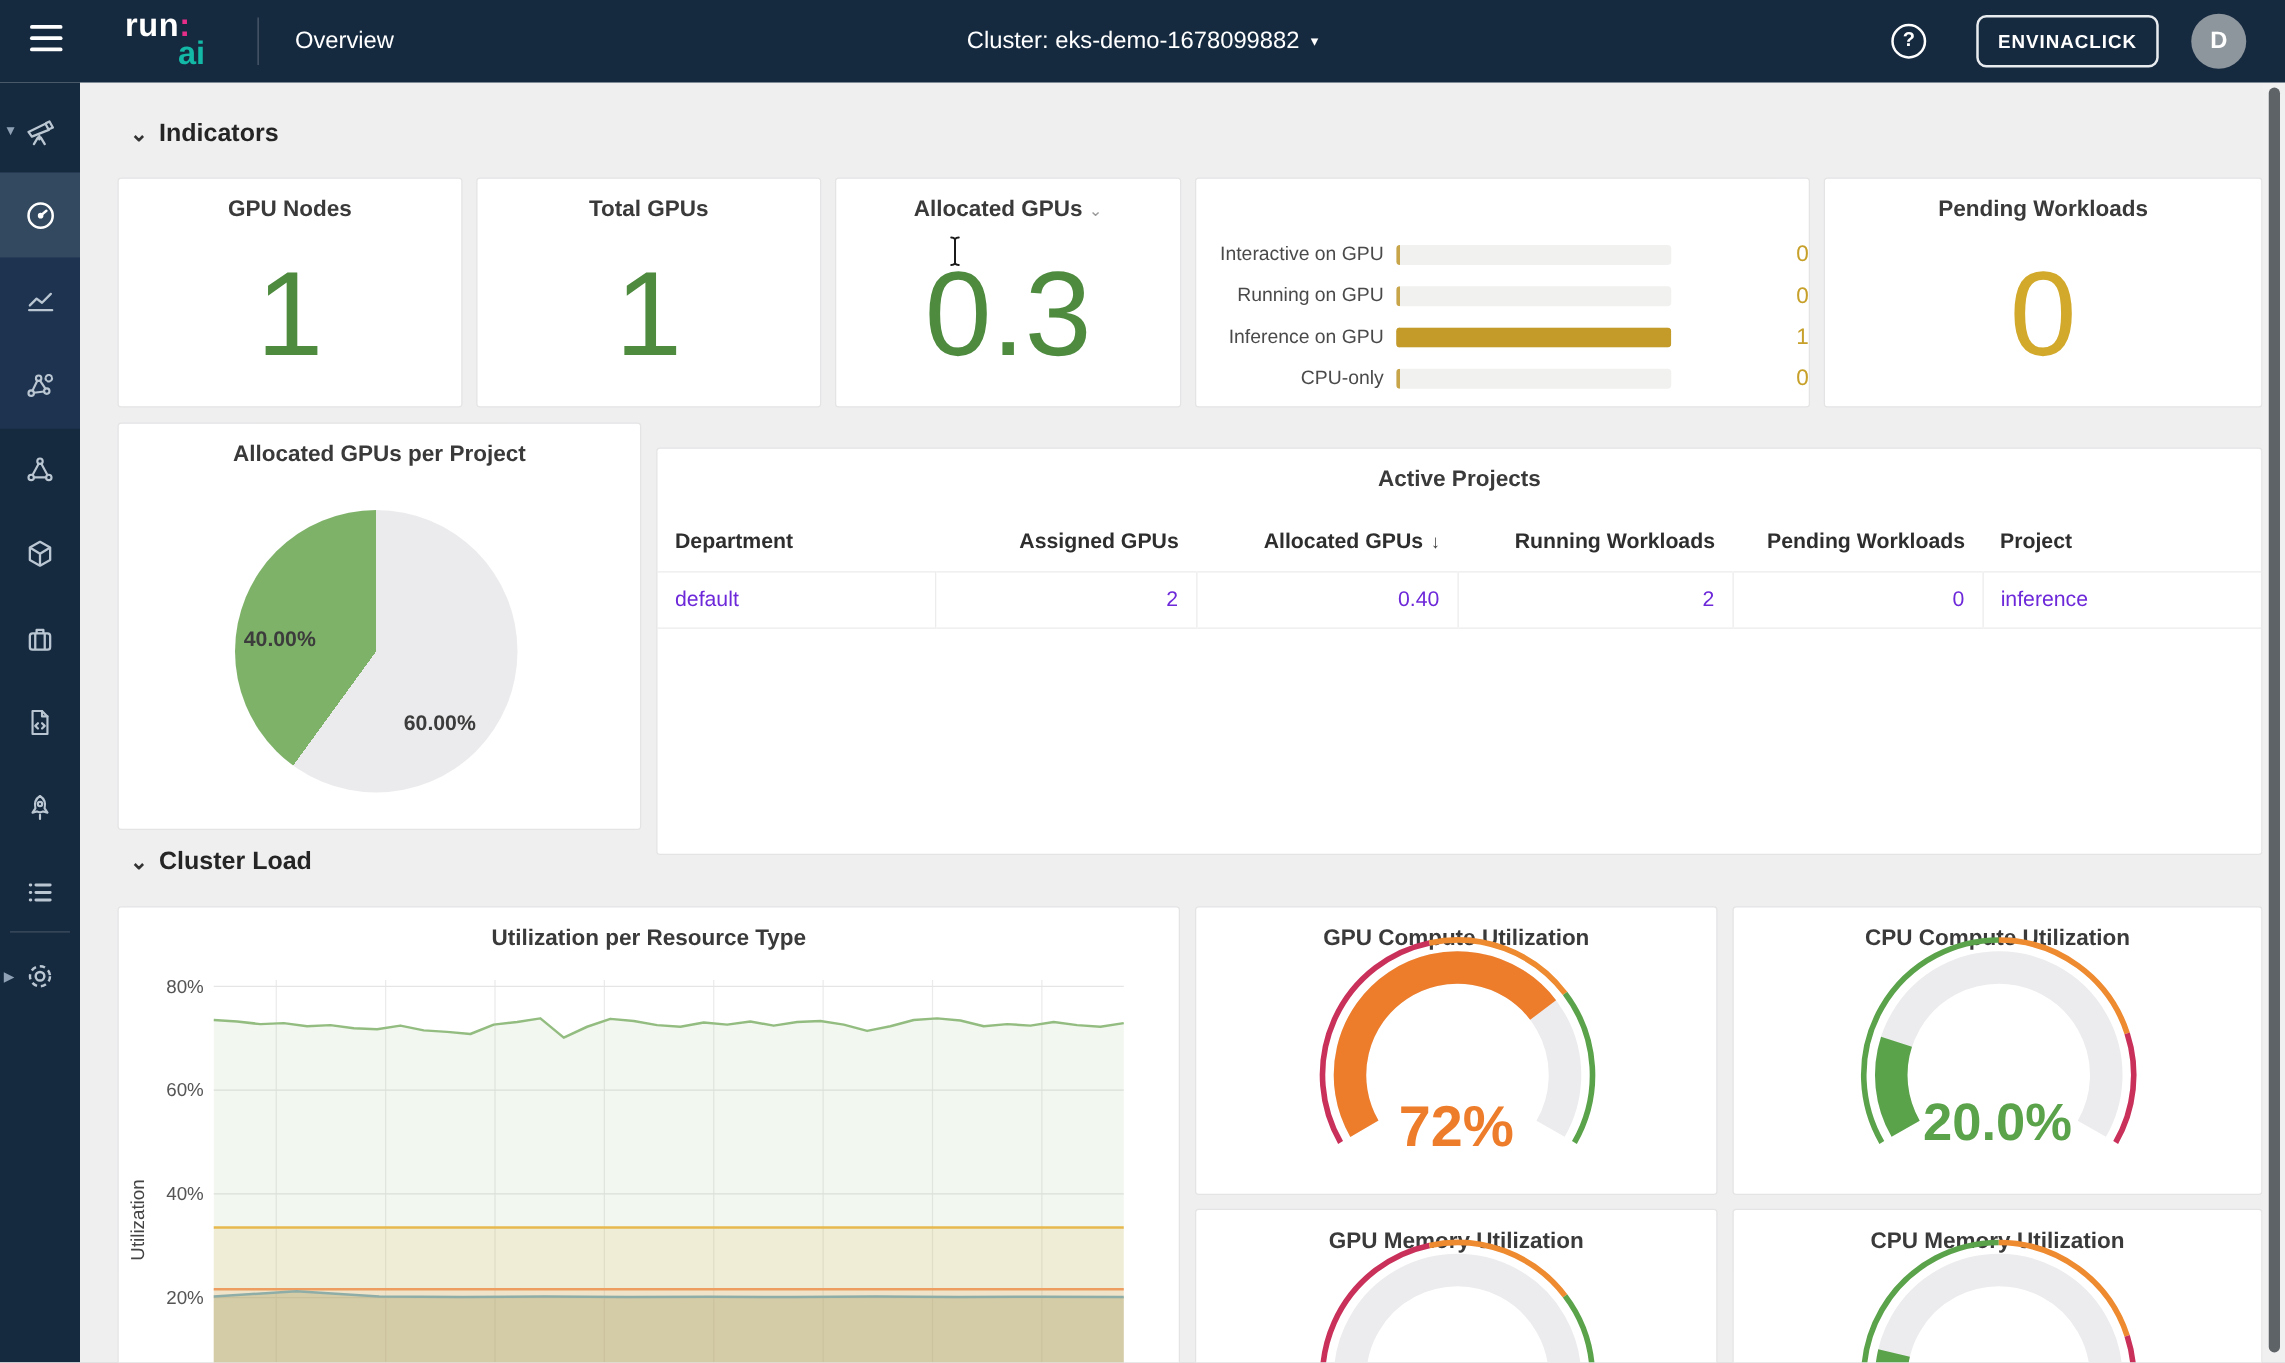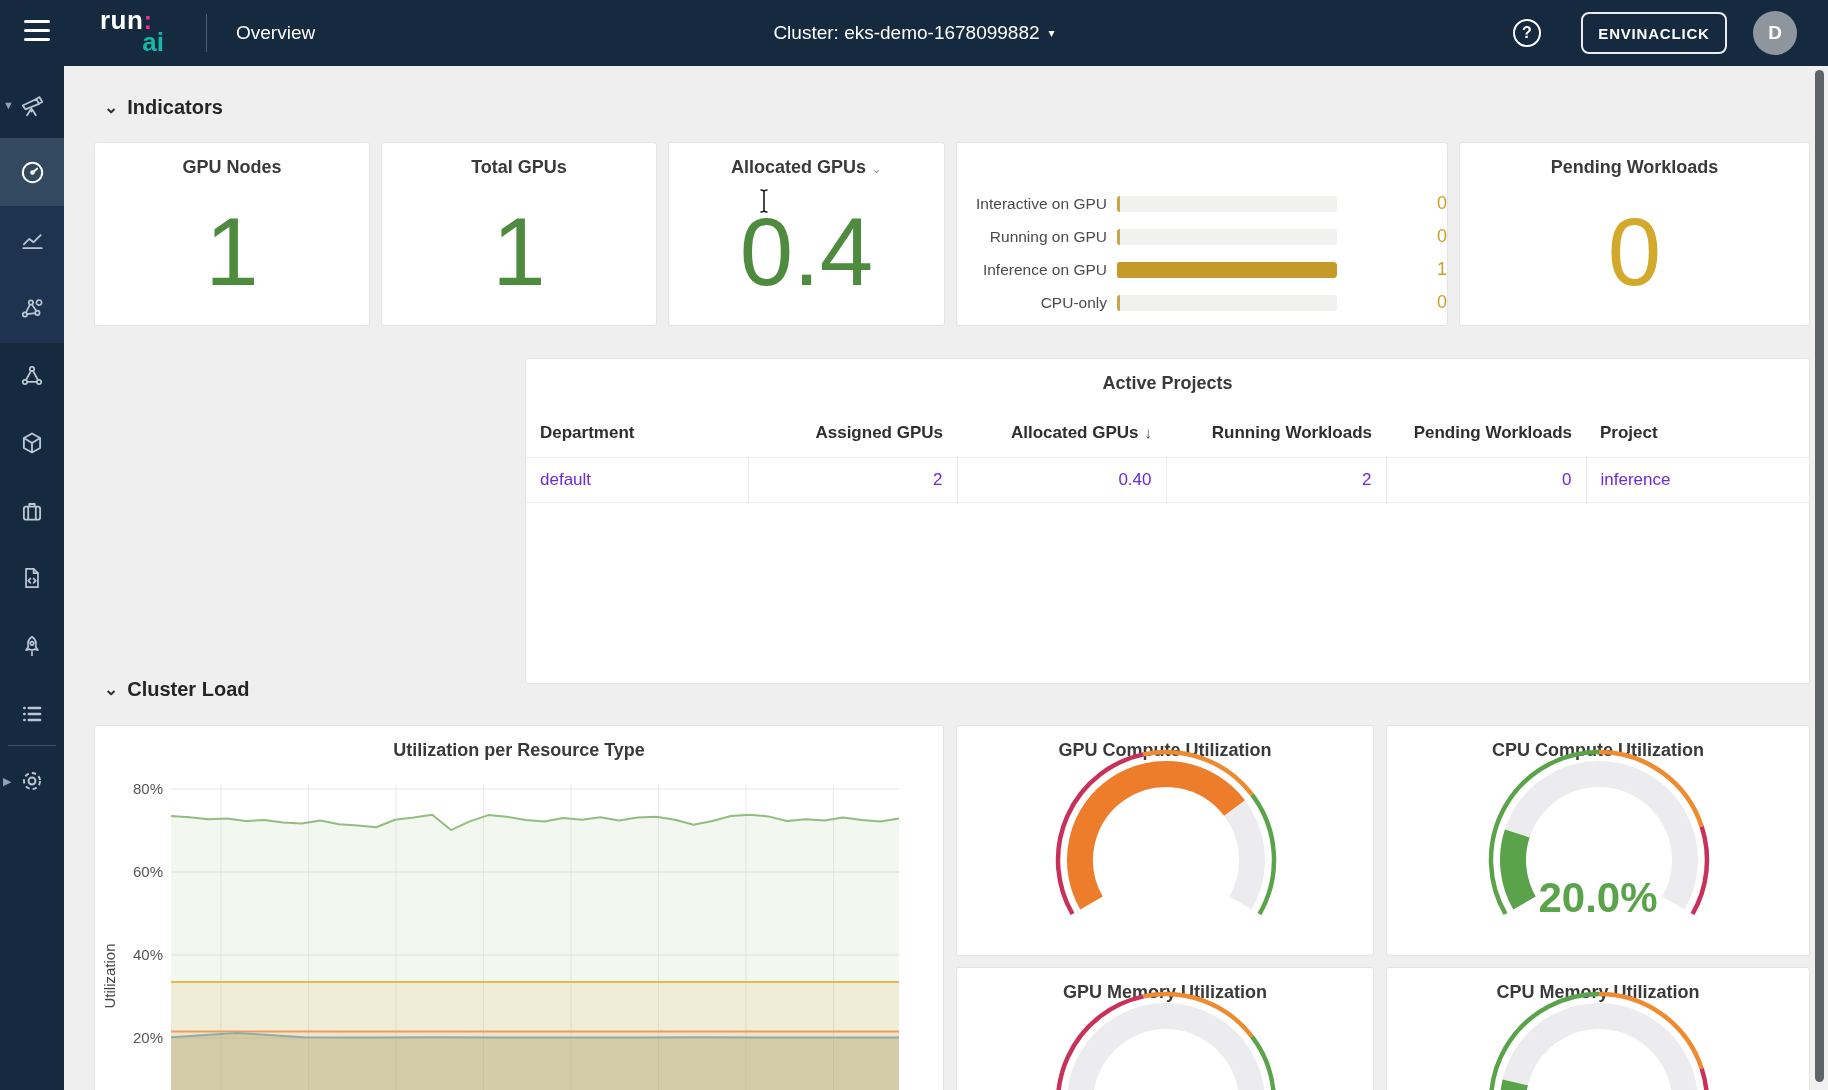--- a/index.html
+++ b/index.html
@@ -209,21 +209,21 @@
 
   <div class="card" style="left:381px; top:142px; width:276px; height:184px;">
     <div class="card-title">Total GPUs</div>
     <div class="stat-value stat-green">1</div>
   </div>
 
   <div class="card" style="left:668px; top:142px; width:277px; height:184px;">
     <div class="card-title">
       <span>Allocated GPUs</span><span class="mini-chev">⌄</span>
     </div>
-    <div class="stat-value stat-green">0.4</div>
+    <div class="stat-value stat-green">0.3</div>
   </div>
 
   <div class="card" style="left:956px; top:142px; width:492px; height:184px;">
     <div id="rw-rows">
         <div class="rw-row">
           <span class="rw-label">Interactive on GPU</span>
           <span class="rw-track">
             <span class="rw-fill" style="width: 0%; background: rgb(196, 155, 40);"></span>
           </span>
           <span class="rw-value" style="color: rgb(199, 160, 42);">0</span>
@@ -256,20 +256,26 @@
     <div class="card-title">Pending Workloads</div>
     <div class="stat-value stat-gold">0</div>
   </div>
 
   <div class="cursor-ibeam">
     <svg width="14" height="26" viewBox="0 0 14 26">
         <path d="M4 2c1.5 0 2.5.6 3 1.3C7.5 2.6 8.5 2 10 2M7 3.3v19.4M4 24c1.5 0 2.5-.6 3-1.3.5.7 1.5 1.3 3 1.3" stroke="#1b1b1b" stroke-width="1.6" fill="none" stroke-linecap="round"></path>
       </svg>
   </div>
 
+  <div class="card" style="left:94px; top:338px; width:419px; height:326px;">
+    <div class="card-title">Allocated GPUs per Project</div>
+    <div class="pie" id="project-pie" style="background: conic-gradient(rgb(235, 235, 237) 0deg, rgb(235, 235, 237) 216deg, rgb(126, 178, 105) 216deg, rgb(126, 178, 105) 360deg);"></div>
+    <div class="pie-label l40">40.00%</div>
+    <div class="pie-label l60">60.00%</div>
+  </div>
 
   <div class="card" style="left:525px; top:358px; width:1285px; height:326px;">
     <div class="card-title">Active Projects</div>
     <table class="ap-table" id="ap-table">
       <colgroup>
           <col style="width:222px">
           <col style="width:209px">
           <col style="width:209px">
           <col style="width:220px">
           <col style="width:200px">
@@ -331,20 +337,21 @@
 
   <div class="card" style="left:956px; top:725px; width:418px; height:231px; overflow:hidden;">
     <div class="card-title">GPU Compute Utilization</div>
     <svg class="gauge-svg" style="left:79px" width="260" height="195" viewBox="0 0 260 195">
         <path d="M36.47 184.00A108 108 0 0 1 107.55 24.36" stroke="#C9315B" stroke-width="4.5" fill="none"></path>
         <path d="M107.55 24.36A108 108 0 0 1 216.03 64.70" stroke="#EE8A2F" stroke-width="4.5" fill="none"></path>
         <path d="M216.03 64.70A108 108 0 0 1 223.53 184.00" stroke="#5BA34B" stroke-width="4.5" fill="none"></path>
         <path d="M55.52 173.00A86 86 0 1 1 204.48 173.00" stroke="#ECECEE" stroke-width="26" fill="none"></path>
         <path d="M55.52 173.00A86 86 0 0 1 198.50 78.00" stroke="#EE7D2B" stroke-width="26" fill="none"></path>
       </svg>
+    <div class="gauge-value" style="font-size: 46px; color: rgb(238, 125, 43);">72%</div>
   </div>
 
   <div class="card" style="left:1386px; top:725px; width:424px; height:231px; overflow:hidden;">
     <div class="card-title">CPU Compute Utilization</div>
     <svg class="gauge-svg" style="left:82px" width="260" height="195" viewBox="0 0 260 195">
         <path d="M36.47 184.00A108 108 0 0 1 130.00 22.00" stroke="#5BA34B" stroke-width="4.5" fill="none"></path>
         <path d="M130.00 22.00A108 108 0 0 1 232.71 96.63" stroke="#EE8A2F" stroke-width="4.5" fill="none"></path>
         <path d="M232.71 96.63A108 108 0 0 1 223.53 184.00" stroke="#C9315B" stroke-width="4.5" fill="none"></path>
         <path d="M55.52 173.00A86 86 0 1 1 204.48 173.00" stroke="#ECECEE" stroke-width="26" fill="none"></path>
         <path d="M55.52 173.00A86 86 0 0 1 48.21 103.42" stroke="#5BA34B" stroke-width="26" fill="none"></path>

